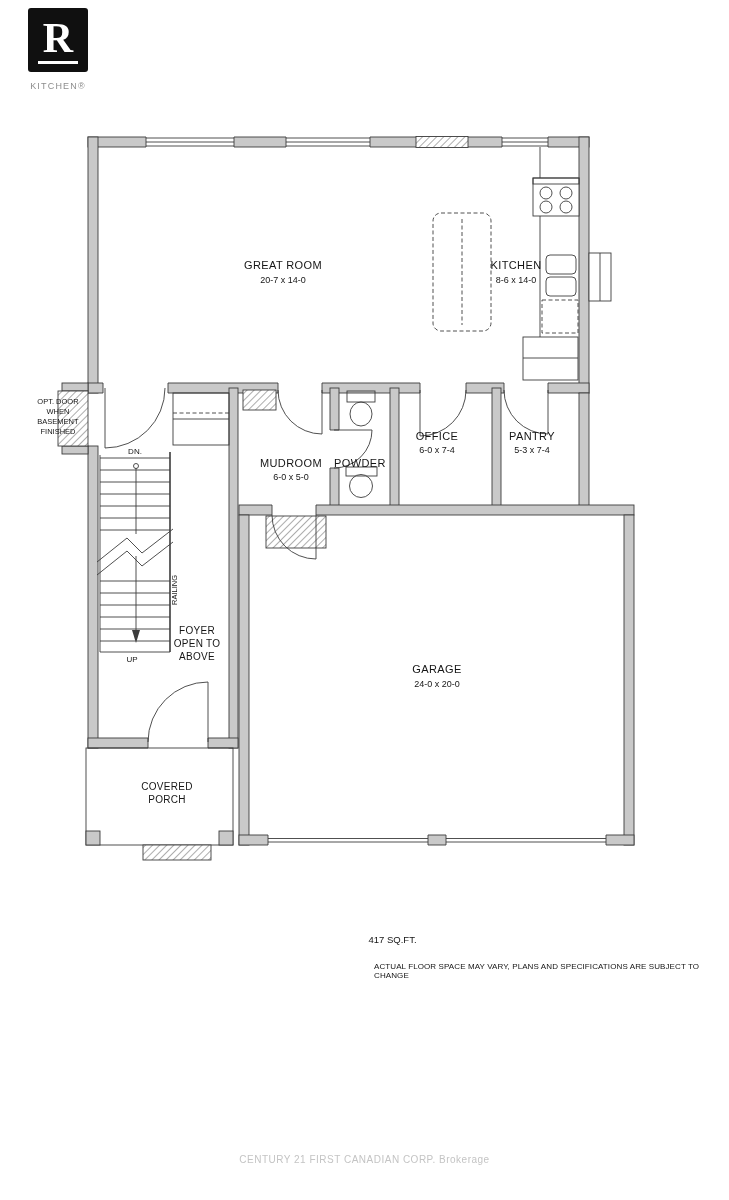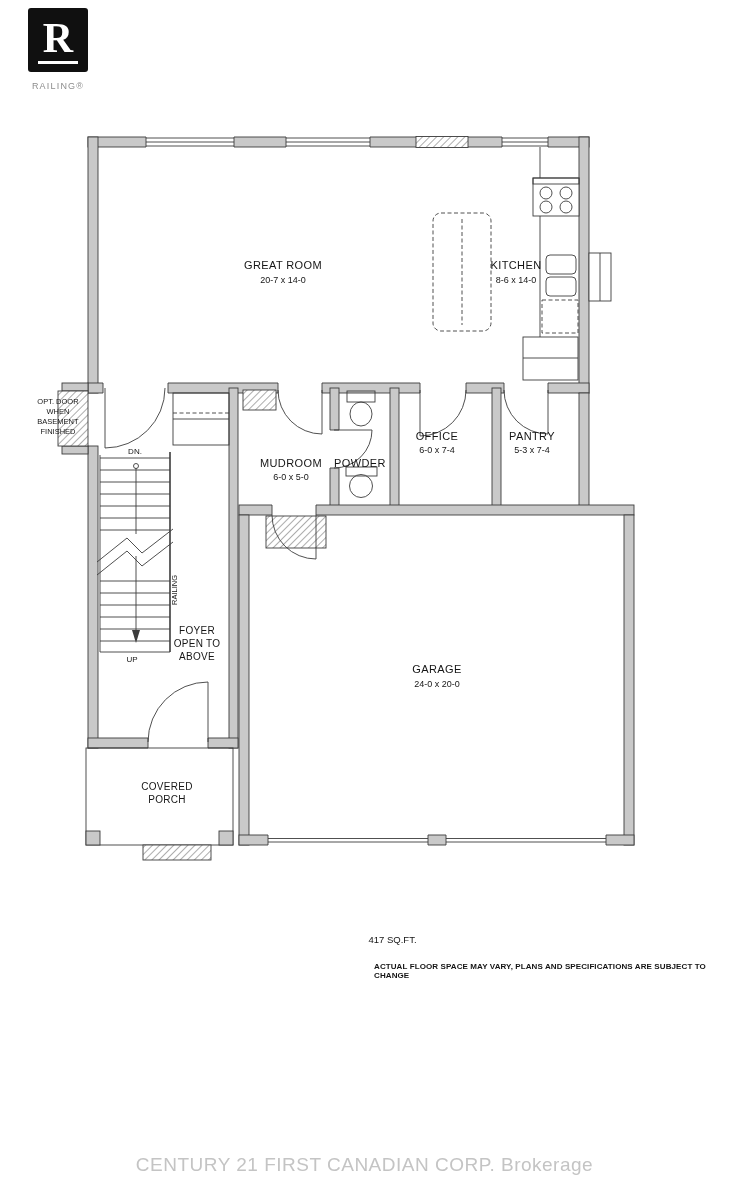--- a/index.html
+++ b/index.html
@@ -26,22 +26,22 @@
   
   .logo { position:absolute; left:28px; top:8px; width:60px; text-align:center; }
   .logo-box { width:60px; height:64px; background:#101010; border-radius:3px; display:flex; flex-direction:column; align-items:center; justify-content:center; }
   .logo-r { color:#ffffff; font-family:"Liberation Serif", serif; font-size:42px; font-weight:bold; line-height:1; }
   .logo-bar { width:40px; height:3px; background:#ffffff; margin-top:2px; }
   .logo-caption { margin-top:9px; font-size:9px; letter-spacing:1.2px; color:#8d8d8d; }
 
   
   .title { position:absolute; left:88px; top:908px; font-size:23px; letter-spacing:0.5px; color:#141414; }
   .area { position:absolute; left:300px; top:934px; width:185px; text-align:center; font-size:9.5px; color:#141414; }
-  .disclaimer { position:absolute; left:374px; top:962px; font-size:8px; font-weight:bold; color:#141414; letter-spacing:0.1px; }
-  .watermark { position:absolute; left:0; top:1154px; width:729px; text-align:center; font-size:19px; color:#c4c4c4; letter-spacing:0.5px; }
+  .disclaimer { position:absolute; left:374px; top:962px; font-size:8px; font-weight:normal; color:#141414; letter-spacing:0.1px; }
+  .watermark { position:absolute; left:0; top:1154px; width:729px; text-align:center; font-size:10px; color:#c4c4c4; letter-spacing:0.5px; }
 </style>
 </head>
 <body>
 
 <div class="page">
 
   <svg class="plan-svg" viewBox="0 0 729 1200" width="729" height="1200" xmlns="http://www.w3.org/2000/svg">
     <defs>
       <pattern id="hatch45" width="5" height="5" patternUnits="userSpaceOnUse" patternTransform="rotate(45)">
         <rect width="5" height="5" fill="#ffffff"></rect>
@@ -248,20 +248,20 @@
       <text class="tiny" x="58" y="424">BASEMENT</text>
       <text class="tiny" x="58" y="434">FINISHED</text>
     </g>
   </svg>
 
   <div class="logo">
     <div class="logo-box">
       <span class="logo-r">R</span>
       <div class="logo-bar"></div>
     </div>
-    <div class="logo-caption">RAILING®</div>
+    <div class="logo-caption">KITCHEN®</div>
   </div>
 
   <div class="area">417 SQ.FT.</div>
   <div class="disclaimer">ACTUAL FLOOR SPACE MAY VARY, PLANS AND SPECIFICATIONS ARE SUBJECT TO CHANGE</div>
   <div class="watermark">CENTURY 21 FIRST CANADIAN CORP. Brokerage</div>
 
 </div>
 
 </body></html>

